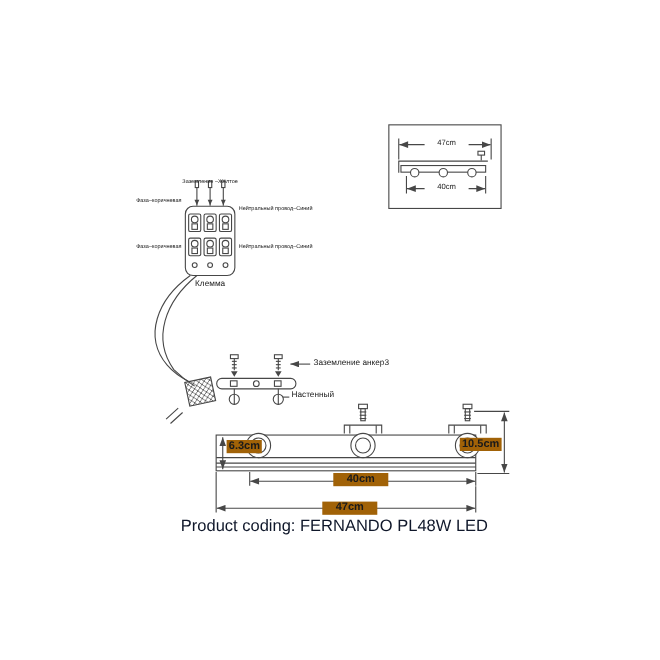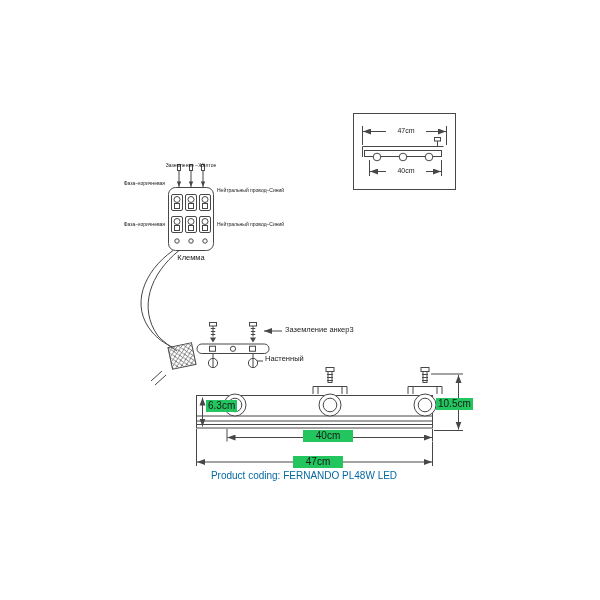--- a/index.html
+++ b/index.html
@@ -2,25 +2,25 @@
 <html><head>
 <meta charset="utf-8">
 <style>
   html,body{margin:0;padding:0;background:#ffffff;}
   .stage{position:relative;width:600px;height:600px;background:#ffffff;overflow:hidden;
          font-family:"Liberation Sans",sans-serif;color:#1a1a1a;}
   .art{position:absolute;left:0;top:0;}
   .lbl{position:absolute;line-height:1.15;white-space:nowrap;}
   .tiny{font-size:5px;white-space:normal;}
   .small{font-size:7.5px;}
-  .dim{font-size:10px;font-weight:normal;background:#22c55e;padding:0 2px;}
+  .dim{font-size:10px;font-weight:bold;background:#a16207;padding:0 2px;}
   .dim-sm{font-size:7px;background:#ffffff;padding:0 1px;}
   .center{text-align:center;}
   .right{text-align:right;}
-  .product{font-size:10px;color:#0369a1;}
+  .product{font-size:15px;color:#0f172a;}
 </style>
 </head>
 <body>
 
 <div class="stage">
 
   <svg class="art" width="600" height="600" viewBox="0 0 600 600">
     <defs>
       <marker id="mE" markerUnits="userSpaceOnUse" markerWidth="9" markerHeight="8" refX="8" refY="3" orient="auto">
         <path d="M0 0L8 3L0 6Z" fill="#474747"></path>
@@ -181,21 +181,21 @@
   <div class="lbl tiny right" style="left:98px;top:181px;width:67px">Фаза–коричневая</div>
   <div class="lbl tiny right" style="left:98px;top:222px;width:67px">Фаза–коричневая</div>
   <div class="lbl tiny" style="left:217px;top:188px;width:95px">Нейтральный провод–Синий</div>
   <div class="lbl tiny" style="left:217px;top:222px;width:95px">Нейтральный провод–Синий</div>
   <div class="lbl small center" style="left:163px;top:254px;width:56px">Клемма</div>
 
   <div class="lbl small" style="left:285px;top:326px">Заземление анкер3</div>
   <div class="lbl small" style="left:265px;top:355px">Настенный</div>
 
   <div class="lbl dim" style="left:206px;top:400px">6.3cm</div>
-  <div class="lbl dim" style="left:436px;top:398px">10.5cm</div>
+  <div class="lbl dim" style="left:418px;top:398px">10.5cm</div>
   <div class="lbl dim center" style="left:303px;top:430px;width:46px">40cm</div>
   <div class="lbl dim center" style="left:293px;top:456px;width:46px">47cm</div>
 
   <div class="lbl dim-sm center" style="left:386px;top:127px;width:38px">47cm</div>
   <div class="lbl dim-sm center" style="left:386px;top:167px;width:38px">40cm</div>
 
   <div class="lbl product center" style="left:104px;top:470px;width:400px">Product coding: FERNANDO PL48W LED</div>
 
 </div>
 

